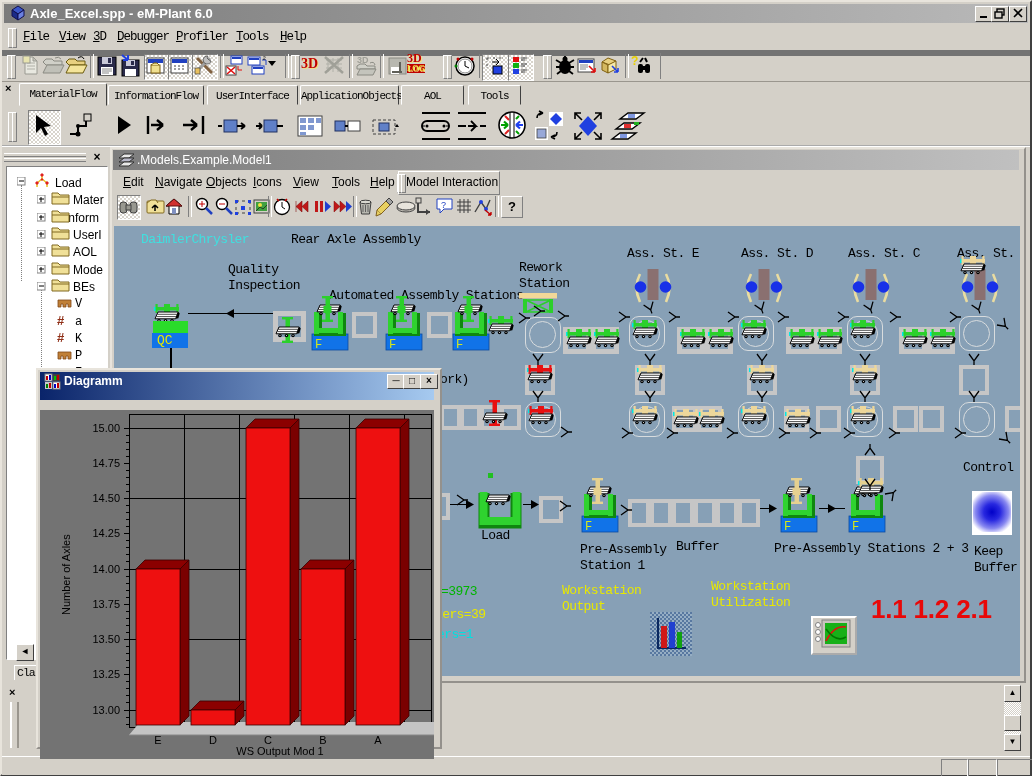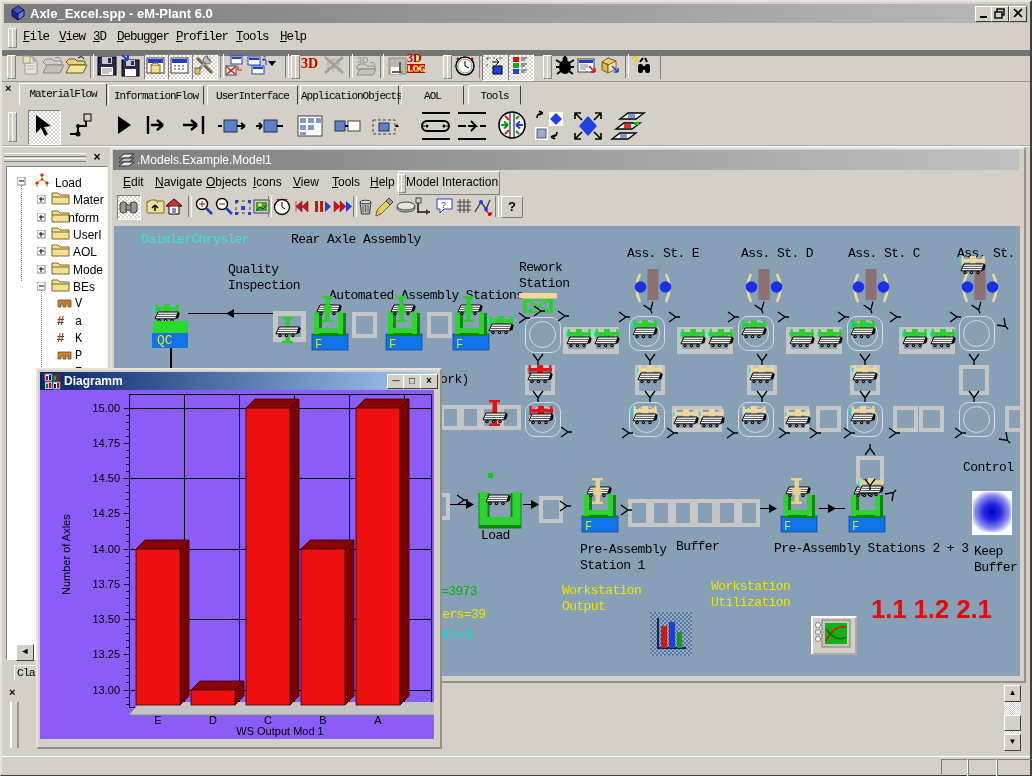--- a/index.html
+++ b/index.html
@@ -46,21 +46,21 @@
 .node{position:absolute;width:34px;height:33px;border:1.5px solid #D8DCDE;border-radius:10px}
 .node:before{content:"";position:absolute;left:3px;top:3px;width:25px;height:25px;border:1px solid #D8DCDE;border-radius:50%}
 
 #conwin{left:0px;top:678px;width:1020px;height:74px;background:#D4D0C8}
 #conwhite{position:absolute;left:18px;top:6px;width:984px;height:64px;background:#fff;border:1px solid;border-color:#808080 #fff #fff #808080}
 
 #sbar{left:0px;top:754px;width:1028px;height:18px;background:#D4D0C8;border-top:1px solid #fff}
 
 #dwin{left:34px;top:366px;width:402px;height:377px;background:#D4D0C8;border:2px outset #E8E4DC;z-index:50}
 #dtitle{position:absolute;left:2px;top:2px;width:394px;height:28px;background:linear-gradient(90deg,#0A246A,#A6CAF0);color:#fff;font-weight:bold;font-size:12px}
-#dbody{position:absolute;left:2px;top:20px;width:394px;height:349px;background:#8b5cf6}
+#dbody{position:absolute;left:2px;top:40px;width:394px;height:349px;background:#737373}
 </style></head><body>
 <svg width="0" height="0" style="position:absolute">
     <defs>
  <g id="plat">
         <path d="M4 1 L24.2 1 L21.6 7.8 L1 7.8 Z" fill="#fff" stroke="#000" stroke-width="1"></path>
         <path d="M3.4 3.3 H23.4 M2.6 5.6 H22.6" stroke="#000" stroke-width="0.7"></path>
         <path d="M24.2 1 l1.5 1.2 -1.3 5 -2.8 0.6z" fill="#000"></path>
         <circle cx="5" cy="9.6" r="1.7" fill="#000"></circle>
         <circle cx="11.5" cy="9.6" r="1.7" fill="#000"></circle>
         <circle cx="18" cy="9.6" r="1.7" fill="#000"></circle>

